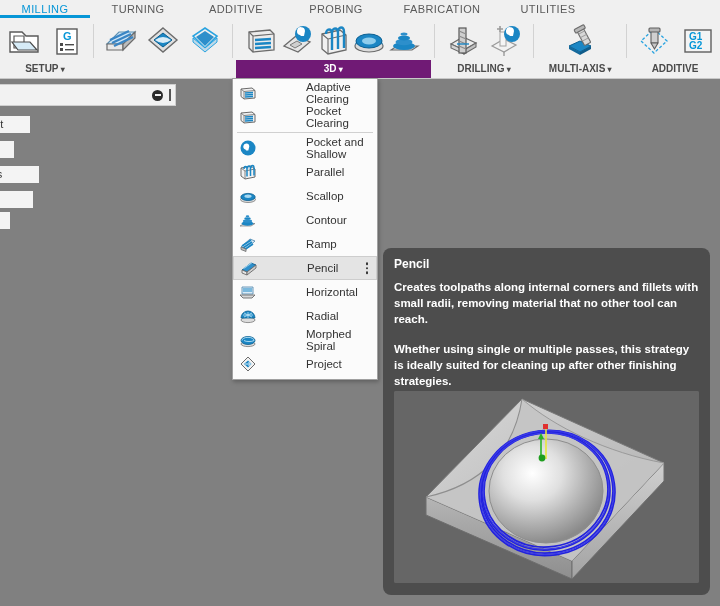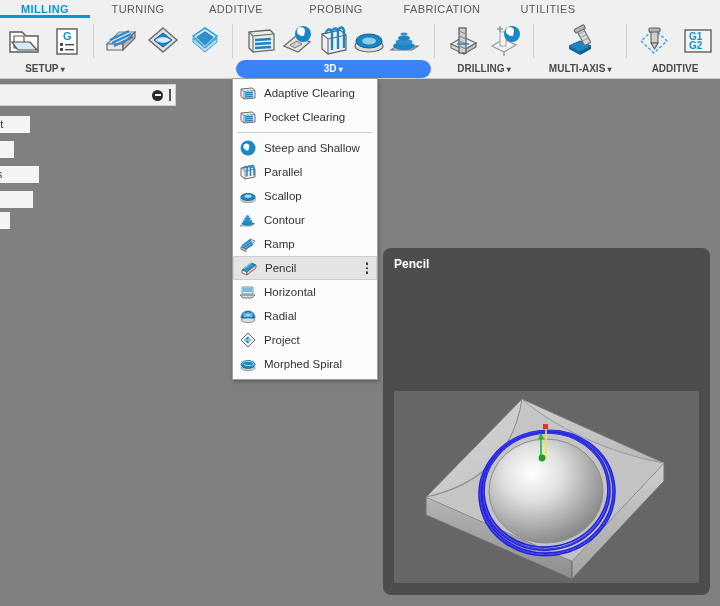--- a/index.html
+++ b/index.html
@@ -20,41 +20,41 @@
   .tabbar{
     position:absolute;left:0;top:0;width:720px;height:20px;
     display:flex;align-items:flex-start;
   }
   .tab{
     position:relative;
     font-size:11px;letter-spacing:.4px;color:#5a5a5a;
     padding:3px 0 0 0;text-align:center;cursor:default;
     white-space:nowrap;
   }
-  .tab.active{color:#0696d7;font-weight:bold;}
+  .tab.active{color:#0696d7;font-weight:normal;}
   .tab.active:after{
     content:"";position:absolute;left:0;right:0;bottom:-3px;height:3px;
     background:#0696d7;
   }
 
   .panels{
     position:absolute;left:0;top:20px;width:720px;height:58px;
     display:flex;align-items:stretch;
   }
   .panel{position:relative;display:flex;flex-direction:column;align-items:center;}
   .panel-icons{
     display:flex;align-items:flex-end;justify-content:center;
     height:40px;gap:2px;padding:0 4px;
   }
   .panel-label{
     font-size:10px;color:#4a4a4a;text-align:center;
     height:18px;line-height:18px;width:100%;white-space:nowrap;font-weight:bold;
   }
   .panel-label .caret{font-size:8px;}
-  .panel-label.hl{background:#3b82f6;color:#ffffff;border-radius:9px;}
+  .panel-label.hl{background:#701a75;color:#ffffff;}
   .sep{width:1px;background:#d2d2d2;margin:4px 3px 20px 3px;align-self:stretch;}
 
   .ic{width:40px;height:38px;display:block;}
   .ic.sm{width:34px;height:38px;}
 
   
   .browser-box{
     position:absolute;left:-6px;top:84px;width:182px;height:22px;
     background:#f2f2f2;border:1px solid #cfcfcf;
     display:flex;align-items:center;justify-content:flex-end;
@@ -75,21 +75,21 @@
 
   
   .menu{
     position:absolute;left:232px;top:78px;width:146px;
     background:#fbfbfb;border:1px solid #a0a0a0;
     box-shadow:1px 2px 4px rgba(0,0,0,.25);
     padding:2px 0 3px 0;box-sizing:border-box;
   }
   .menu-item{
     display:flex;align-items:center;height:24px;padding:0 6px;
-    font-size:11.5px;color:#333;box-sizing:border-box;position:relative;
+    font-size:11.5px;color:#333;box-sizing:border-box;position:relative;gap:42px;
   }
   .menu-item.selected{
     background:#e4e4e4;border:1px solid #cdcdcd;
   }
   .menu-item .micon{width:18px;height:18px;margin-right:7px;flex:0 0 18px;}
   .menu-divider{height:1px;background:#d0d0d0;margin:3px 4px;}
   .kebab{
     position:absolute;right:8px;top:50%;transform:translateY(-50%);
     display:flex;flex-direction:column;gap:2px;
   }
@@ -365,21 +365,21 @@
 
   <div class="menu-divider"></div>
 
   <div class="menu-item">
     <span class="micon">
       <svg viewBox="0 0 18 18" width="18" height="18">
         <circle cx="9" cy="9" r="7.5" fill="#1b86c4"></circle>
         <path d="M6.5 10.5 a3 3 0 1 1 3.8 -3 l-1 4 -2.2 0 z" fill="#fff"></path>
       </svg>
     </span>
-    <span>Steep and Shallow</span>
+    <span>Pocket and Shallow</span>
   </div>
 
   <div class="menu-item">
     <span class="micon">
       <svg viewBox="0 0 18 18" width="18" height="18">
         <path d="M2 5 L12 3 L16 6 L16 14 L6 16 L2 13 Z" fill="#f2f2f2" stroke="#6b6b6b" stroke-width="1"></path>
         <path d="M2 5 L6 8 L6 16 M6 8 L16 6" fill="none" stroke="#6b6b6b" stroke-width=".8"></path>
         <path d="M5 6 C5 2.5, 8 2.5, 8 6 L8 13.5" fill="none" stroke="#1b86c4" stroke-width="1.5"></path>
         <path d="M8.5 5.5 C8.5 2, 11.5 2, 11.5 5.5 L11.5 13" fill="none" stroke="#1b86c4" stroke-width="1.5"></path>
         <path d="M12 5 C12 1.5, 15 1.5, 15 5 L15 12.5" fill="none" stroke="#1b86c4" stroke-width="1.5"></path>
@@ -459,45 +459,47 @@
         <path d="M2 11 a7 7 0 0 1 14 0 z" fill="#1b86c4" stroke="#0b5f91" stroke-width=".8"></path>
         <path d="M9 5 L9 11 M4 8 L14 8 M5 6 L13 10 M13 6 L5 10" stroke="#bfe4f5" stroke-width=".8"></path>
       </svg>
     </span>
     <span>Radial</span>
   </div>
 
   <div class="menu-item">
     <span class="micon">
       <svg viewBox="0 0 18 18" width="18" height="18">
+        <ellipse cx="9" cy="13" rx="7" ry="2.6" fill="#dcdcdc" stroke="#7a7a7a" stroke-width=".8"></ellipse>
+        <ellipse cx="9" cy="9.5" rx="7" ry="4" fill="#1b86c4" stroke="#0b5f91" stroke-width=".8"></ellipse>
+        <path d="M3 9.5 a6 3.2 0 0 1 12 0 a6 2.4 0 0 1 -10 0" fill="none" stroke="#a7d8f0" stroke-width="1"></path>
+      </svg>
+    </span>
+    <span>Morphed Spiral</span>
+  </div>
+
+  <div class="menu-item">
+    <span class="micon">
+      <svg viewBox="0 0 18 18" width="18" height="18">
         <path d="M9 2 L16 9 L9 16 L2 9 Z" fill="#f2f2f2" stroke="#6b6b6b" stroke-width="1"></path>
         <path d="M5 9 L9 5.5 L12.5 9 L9 12.5 Z" fill="#1b86c4"></path>
         <path d="M6 9 L11 9 M9.5 7 L11.5 9 L9.5 11" fill="none" stroke="#fff" stroke-width=".9"></path>
       </svg>
     </span>
     <span>Project</span>
   </div>
 
-  <div class="menu-item">
-    <span class="micon">
-      <svg viewBox="0 0 18 18" width="18" height="18">
-        <ellipse cx="9" cy="13" rx="7" ry="2.6" fill="#dcdcdc" stroke="#7a7a7a" stroke-width=".8"></ellipse>
-        <ellipse cx="9" cy="9.5" rx="7" ry="4" fill="#1b86c4" stroke="#0b5f91" stroke-width=".8"></ellipse>
-        <path d="M3 9.5 a6 3.2 0 0 1 12 0 a6 2.4 0 0 1 -10 0" fill="none" stroke="#a7d8f0" stroke-width="1"></path>
-      </svg>
-    </span>
-    <span>Morphed Spiral</span>
-  </div>
-
 
 </div>
 
 <div class="tooltip">
   <div class="tt-title">Pencil</div>
   <div class="tt-body">
+    <p>Creates toolpaths along internal corners and fillets with small radii, removing material that no other tool can reach.</p>
+    <p>Whether using single or multiple passes, this strategy is ideally suited for cleaning up after other finishing strategies.</p>
   </div>
 
   <div class="tt-img">
     <svg width="305" height="192" viewBox="0 0 305 192">
       <defs>
         <radialGradient id="domeG" cx="38%" cy="33%" r="68%">
           <stop offset="0%" stop-color="#ffffff"></stop>
           <stop offset="38%" stop-color="#e0e0e0"></stop>
           <stop offset="72%" stop-color="#b0b0b0"></stop>
           <stop offset="100%" stop-color="#8a8a8a"></stop>

